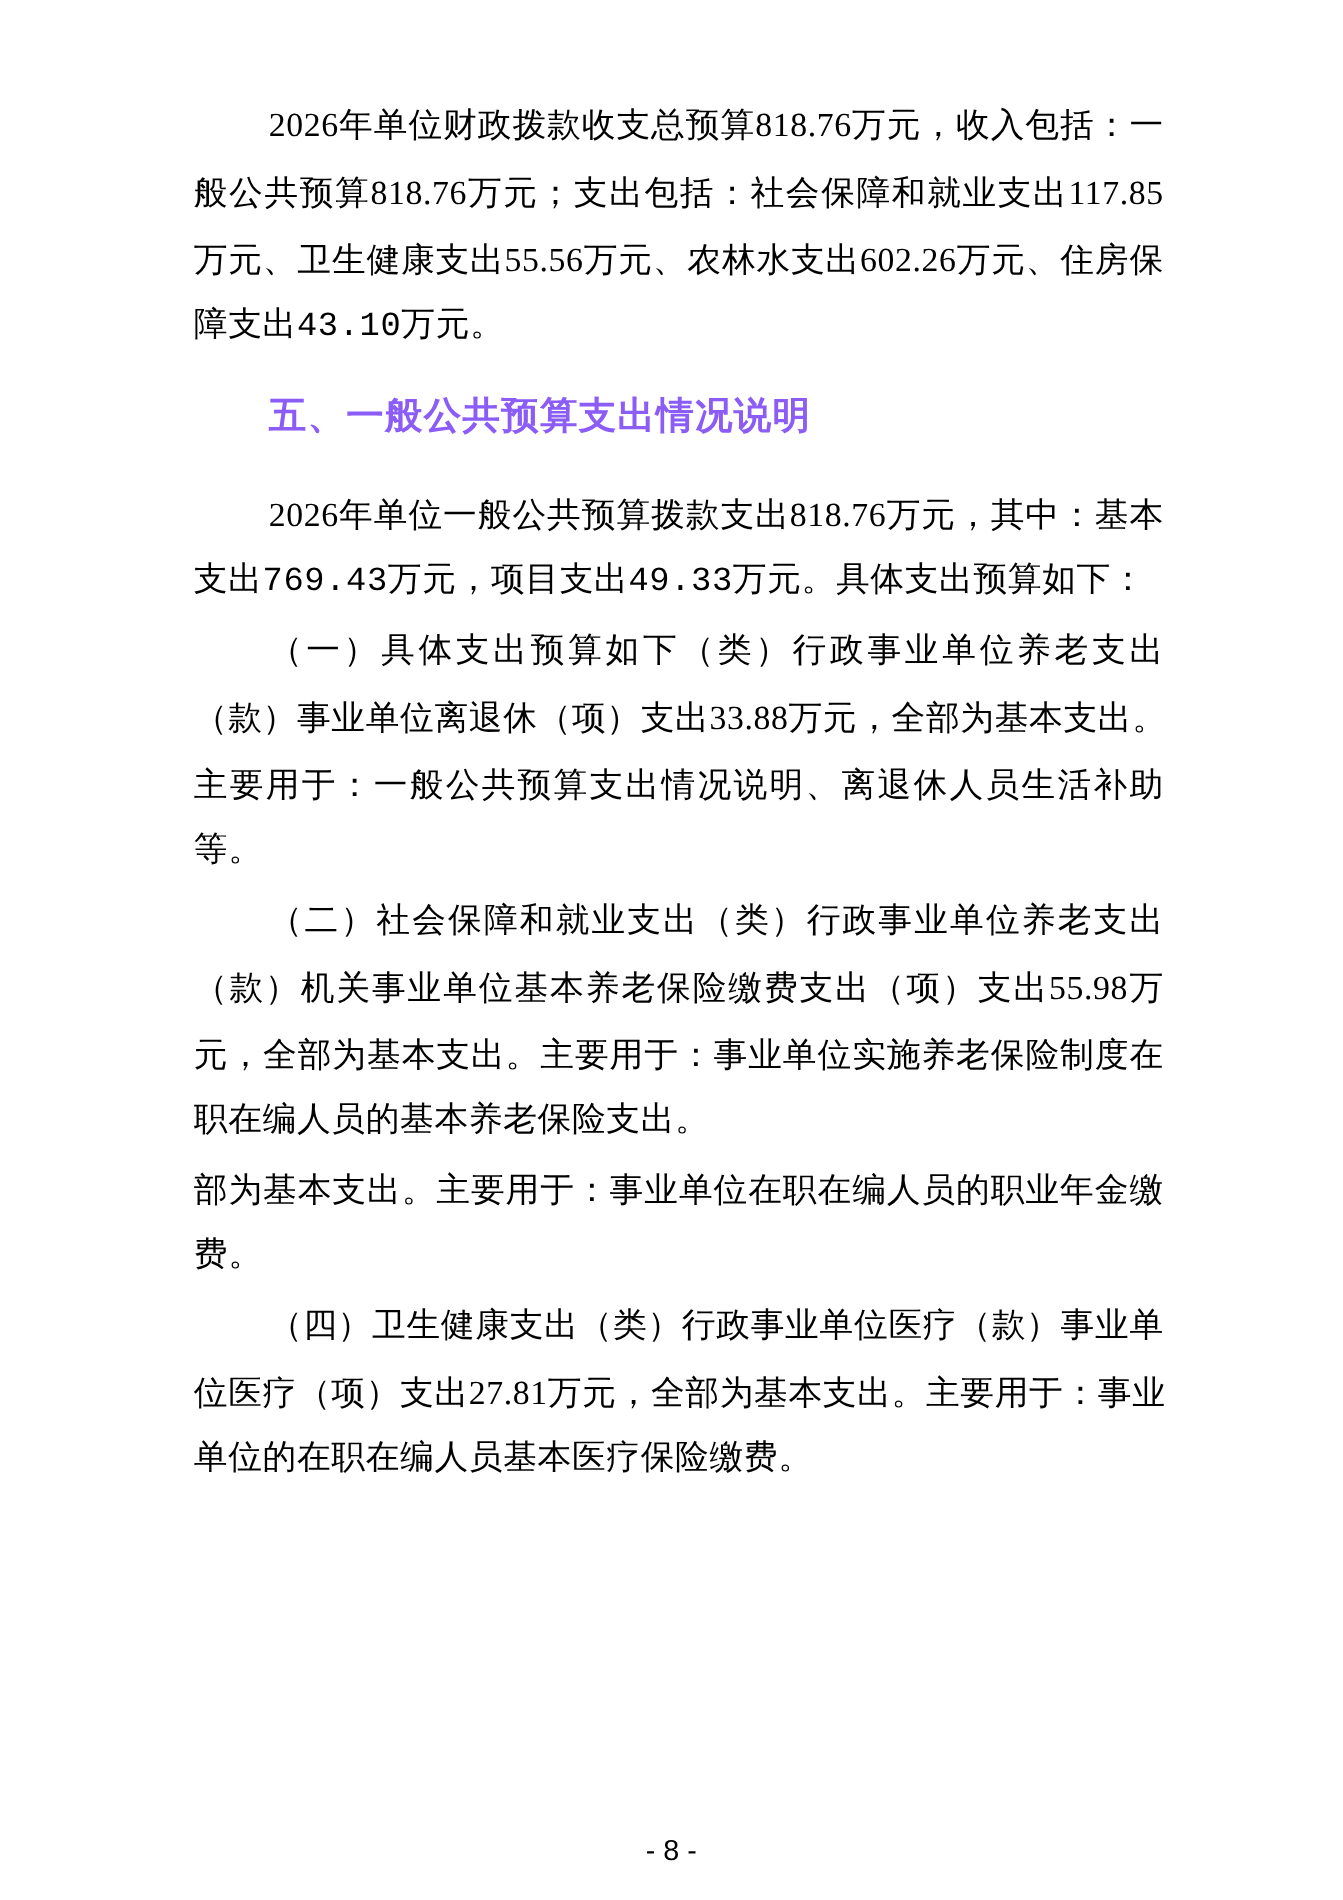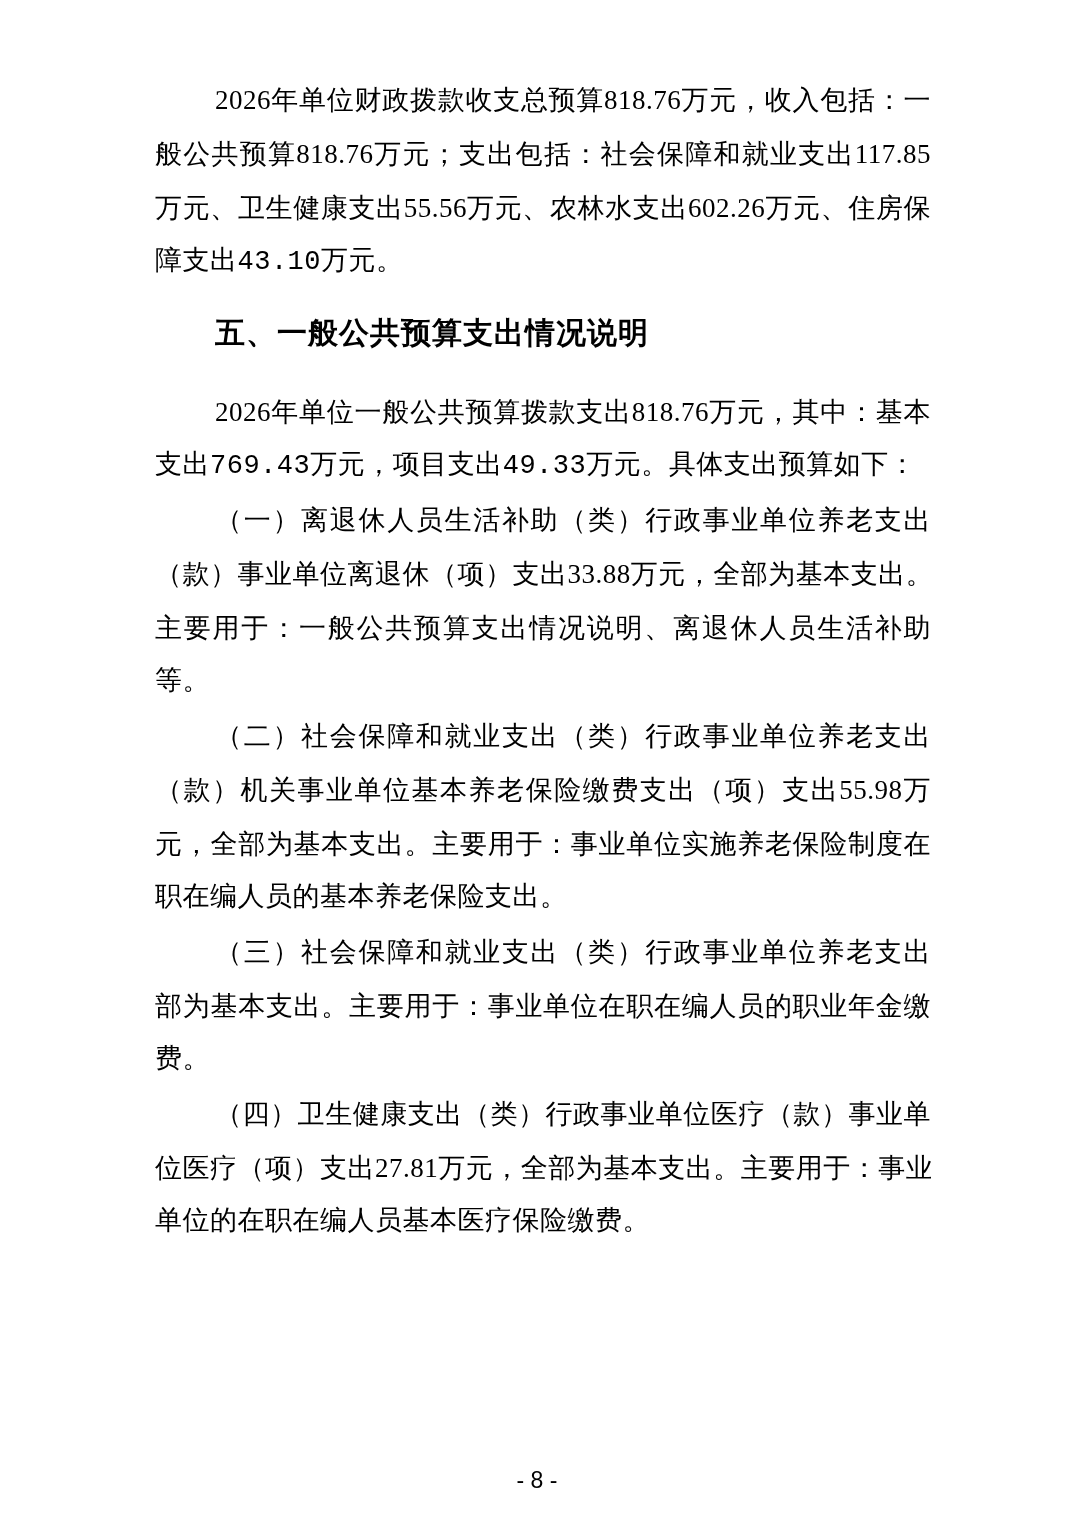--- a/index.html
+++ b/index.html
@@ -42,21 +42,21 @@
   }
   .heading-row {
     height: 54px;
     line-height: 54px;
     margin: 17px 0 25px 0;
     padding-left: 60px;
     font-family: "Liberation Sans", "DejaVu Sans", sans-serif;
     font-weight: 700;
     font-size: 30px;
     letter-spacing: 1px;
-    color: #000000;
+    color: #8b5cf6;
   }
   .footer {
     position: absolute;
     left: 0;
     right: 0;
     top: 1462px;
     text-align: center;
     font-family: "Liberation Sans", "DejaVu Sans", sans-serif;
     font-size: 23px;
     line-height: 36px;
@@ -73,33 +73,32 @@
         <div class="row">般公共预算818.76万元；支出包括：社会保障和就业支出117.85</div>
         <div class="row">万元、卫生健康支出55.56万元、农林水支出602.26万元、住房保</div>
         <div class="row last">障支出43.10万元。</div>
       </div>
       <div class="heading-row">五、一般公共预算支出情况说明</div>
       <div class="para">
         <div class="row first">2026年单位一般公共预算拨款支出818.76万元，其中：基本</div>
         <div class="row last">支出769.43万元，项目支出49.33万元。具体支出预算如下：</div>
       </div>
       <div class="para">
-        <div class="row first">（一）离退休人员生活补助（类）行政事业单位养老支出</div>
+        <div class="row first">（一）具体支出预算如下（类）行政事业单位养老支出</div>
         <div class="row">（款）事业单位离退休（项）支出33.88万元，全部为基本支出。</div>
         <div class="row">主要用于：一般公共预算支出情况说明、离退休人员生活补助</div>
         <div class="row last">等。</div>
       </div>
       <div class="para">
         <div class="row first">（二）社会保障和就业支出（类）行政事业单位养老支出</div>
         <div class="row">（款）机关事业单位基本养老保险缴费支出（项）支出55.98万</div>
         <div class="row">元，全部为基本支出。主要用于：事业单位实施养老保险制度在</div>
         <div class="row last">职在编人员的基本养老保险支出。</div>
       </div>
       <div class="para">
-        <div class="row first">（三）社会保障和就业支出（类）行政事业单位养老支出</div>
         <div class="row">部为基本支出。主要用于：事业单位在职在编人员的职业年金缴</div>
         <div class="row last">费。</div>
       </div>
       <div class="para">
         <div class="row first">（四）卫生健康支出（类）行政事业单位医疗（款）事业单</div>
         <div class="row">位医疗（项）支出27.81万元，全部为基本支出。主要用于：事业</div>
         <div class="row last">单位的在职在编人员基本医疗保险缴费。</div>
       </div>
     </div>
   <div class="footer">- 8 -</div>

